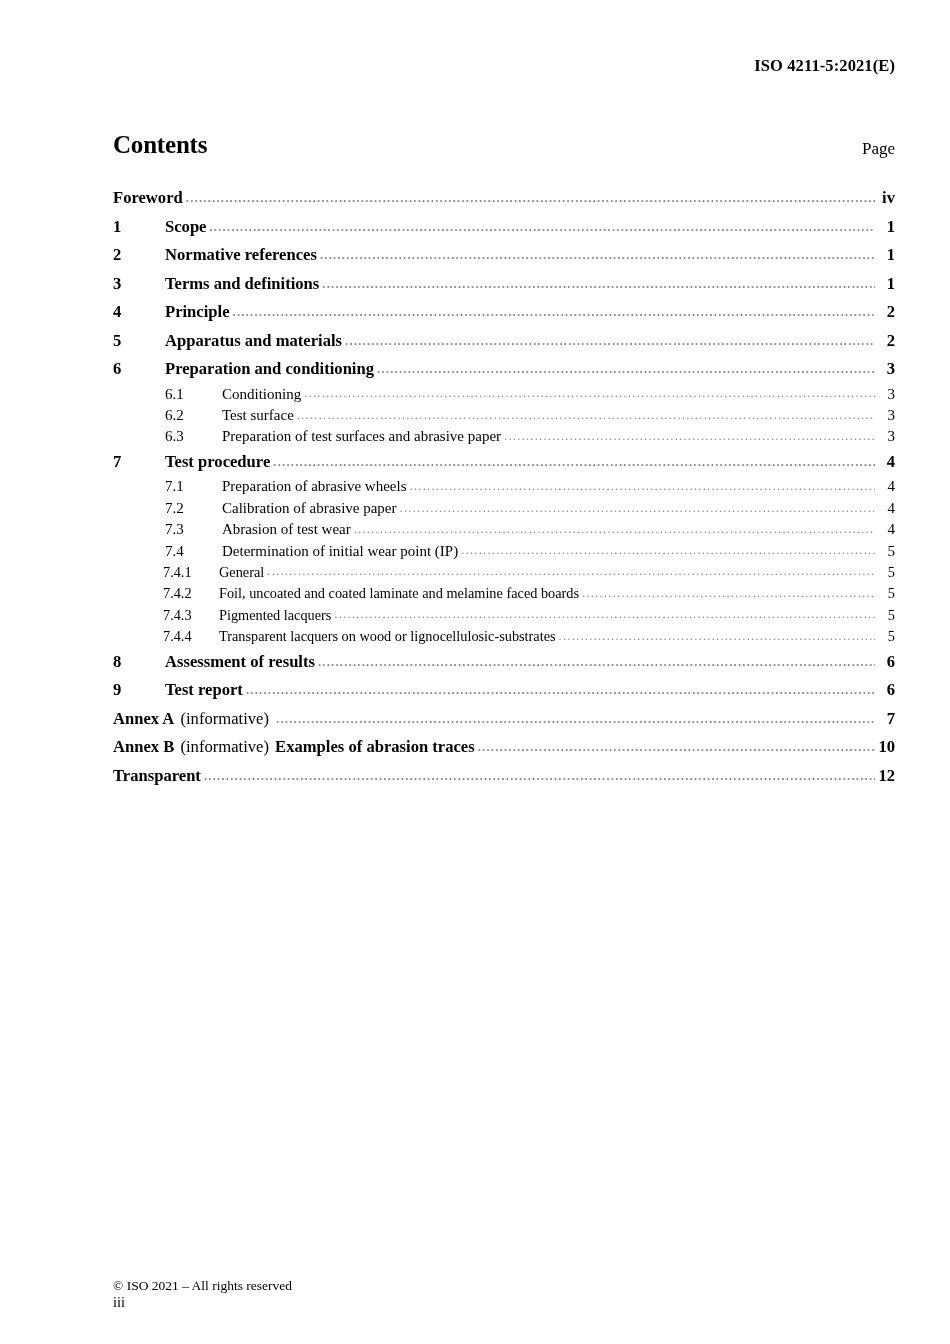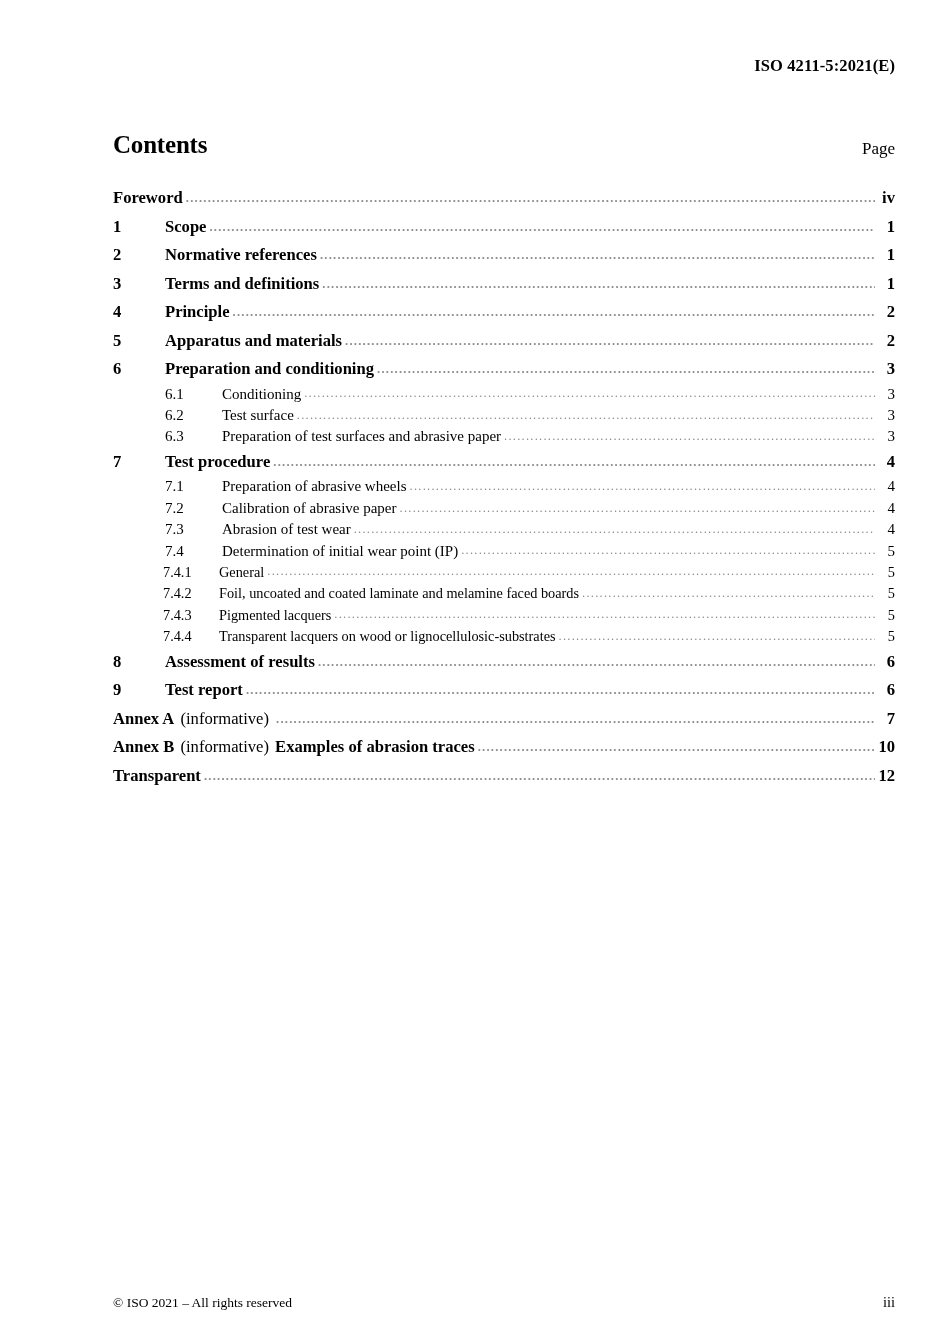--- a/index.html
+++ b/index.html
@@ -116,20 +116,21 @@
   
   .footer {
     position: absolute;
     bottom: 33px;
     left: 113px;
     right: 55px;
     display: flex;
     align-items: baseline;
     justify-content: space-between;
     font-size: 13.5px;
+    flex-direction: column;
   }
   .footer-right { font-size: 14.5px; }
 </style>
 </head>
 <body>
 
 <div class="page">
 
   <div class="doc-header">ISO 4211-5:2021(E)</div>
 

